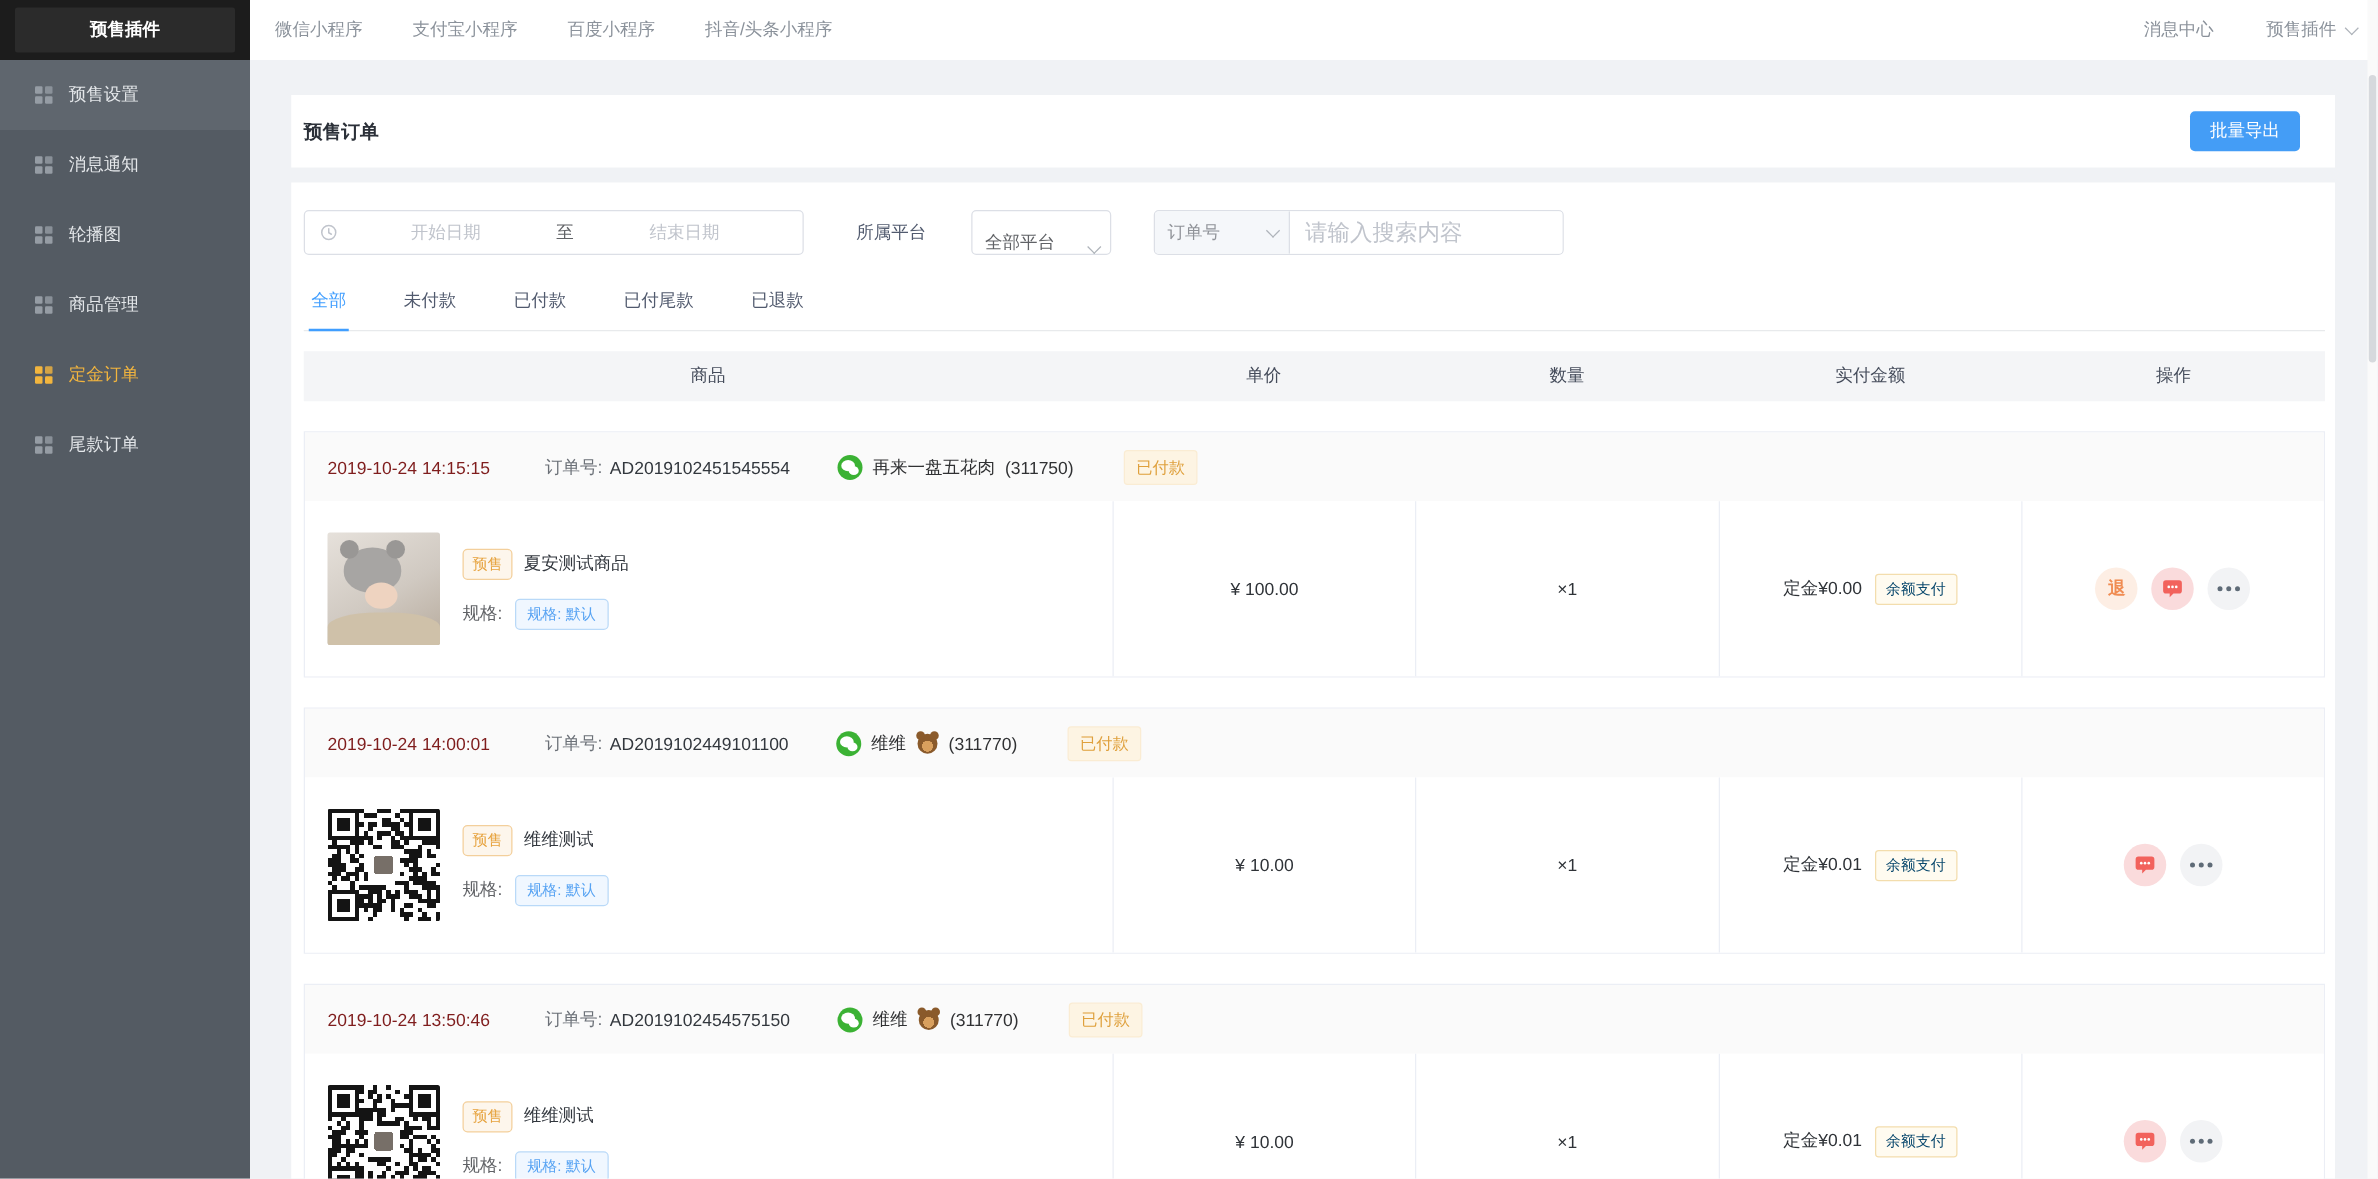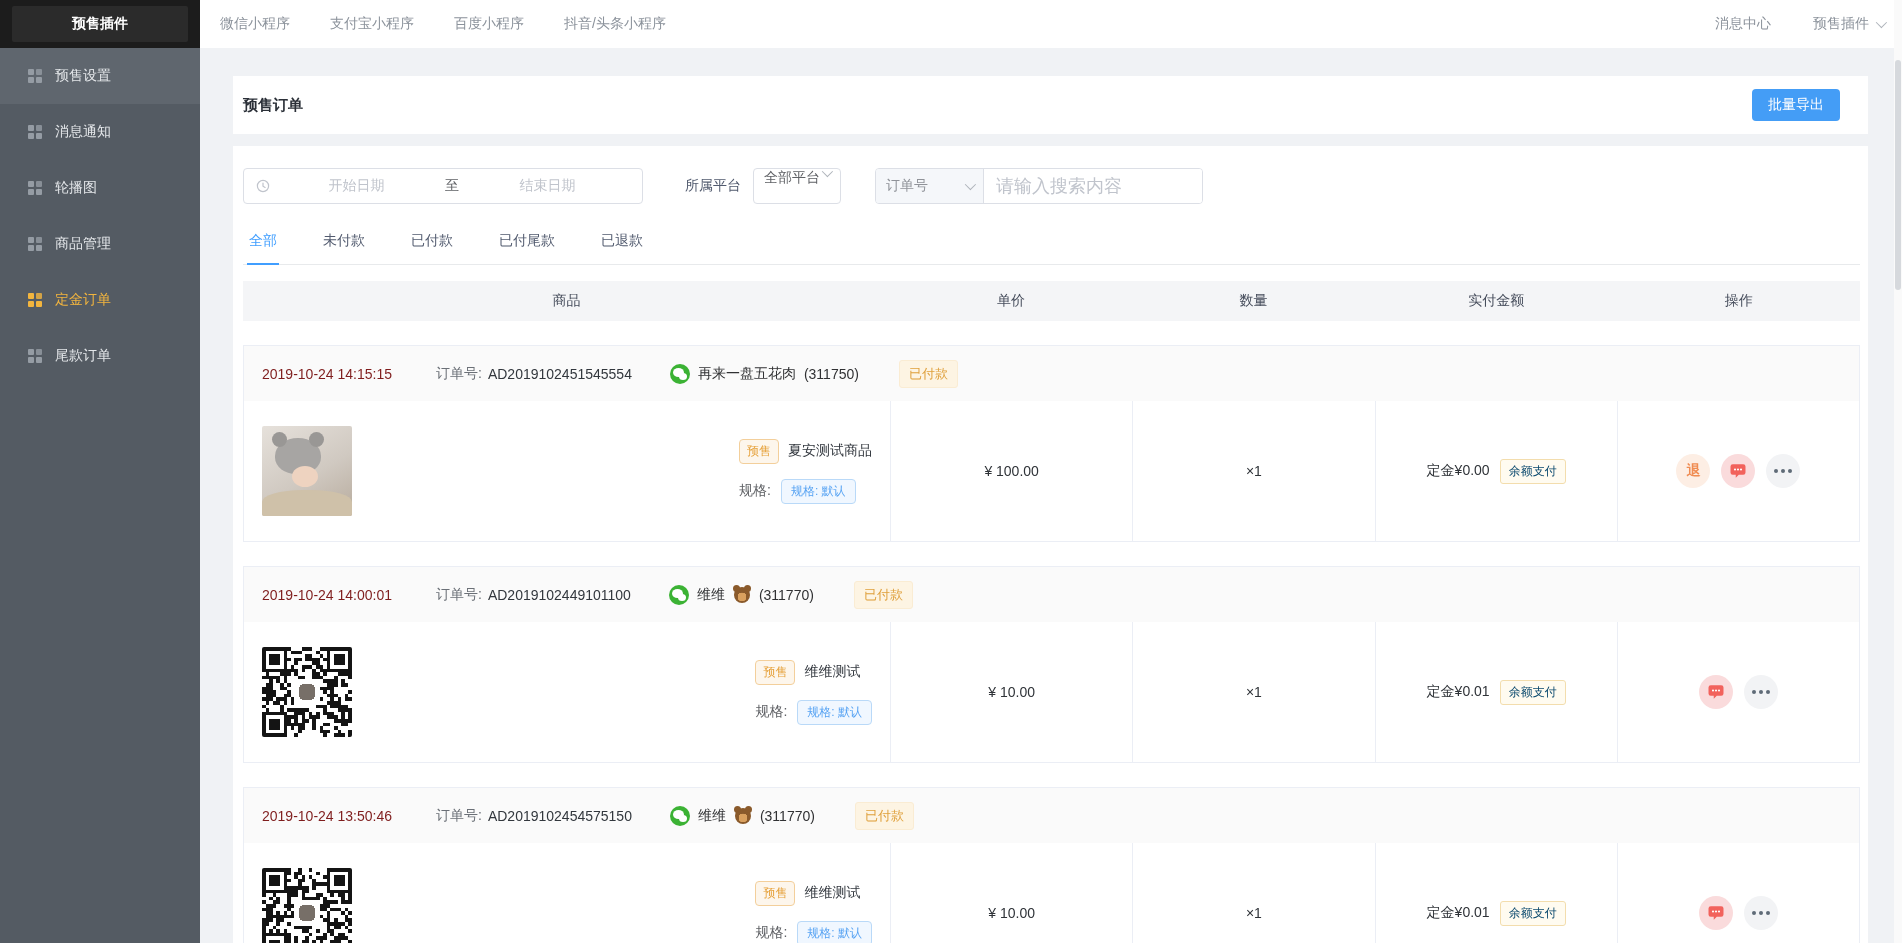--- a/index.html
+++ b/index.html
@@ -41,22 +41,22 @@
 
   .card-main { background:#fff; padding:22px 8px 0 10px; min-height:760px; }
 
   
   .filter-row { display:flex; align-items:center; }
   .date-range { width:400px; height:36px; border:1px solid #dcdfe6; border-radius:4px; background:#fff;
     display:flex; align-items:center; padding:0 12px; font-size:14px; cursor:text; }
   .date-range .ph { color:#c0c4cc; flex:1; text-align:center; }
   .date-range .sep { color:#606266; padding:0 6px; }
   .filter-label { margin-left:42px; margin-right:12px; color:#515a6e; font-size:14px; }
-  .select-box { width:88px; height:36px; border:1px solid #dcdfe6; border-radius:4px; background:#fff;
-    display:flex; align-items:flex-start; justify-content:space-between; padding:0 10px; font-size:14px; color:#606266; cursor:pointer; }
+  .select-box { width:112px; height:36px; border:1px solid #dcdfe6; border-radius:4px; background:#fff;
+    display:flex; align-items:flex-end; justify-content:space-between; padding:0 10px; font-size:14px; color:#606266; cursor:pointer;margin-left:24px; }
   .search-group { margin-left:34px; display:flex; height:36px; border:1px solid #dcdfe6; border-radius:4px; overflow:hidden; background:#fff; }
   .search-type { width:108px; background:#f5f7fa; border-right:1px solid #dcdfe6; display:flex; align-items:center;
     justify-content:space-between; padding:0 10px; font-size:14px; color:#909399; cursor:pointer; }
   .search-input { width:218px; border:none; outline:none; padding:0 12px; font-size:18px; color:#606266; }
   .search-input::placeholder { color:#c0c4cc; }
 
   
   .status-tabs { margin-top:24px; display:flex; gap:42px; border-bottom:1px solid #e8eaec; padding:0 4px; }
   .s-tab { font-size:14px; color:#515a6e; padding:4px 2px 13px; cursor:pointer; }
   .s-tab.active { color:#409eff; border-bottom:2px solid #409eff; margin-bottom:-1px; }
@@ -79,21 +79,21 @@
   .bear { width:16px; height:16px; border-radius:50%; position:relative; margin:0 1px;
     background:radial-gradient(circle at 50% 62%, #d9a05e 0 34%, #8a5a2b 35%); }
   .bear::before,.bear::after { content:""; position:absolute; width:7px; height:7px; border-radius:50%; background:#8a5a2b; top:-2px; }
   .bear::before{ left:-1px; } .bear::after{ right:-1px; }
   .status-badge { margin-left:40px; background:#fdf4e3; border:1px solid #faecd3; color:#dfa03c;
     font-size:13px; padding:4px 9px; border-radius:3px; }
 
   .product-row { display:flex; align-items:stretch; min-height:140px; background:#fff; }
   .p-cell { display:flex; align-items:center; justify-content:center; font-size:14px; color:#2f3338; }
   .p-cell + .p-cell { border-left:1px solid #ebeef5; }
-  .p-cell.product { justify-content:space-between; padding:24px 18px; gap:18px; }
+  .p-cell.product { justify-content:flex-start; padding:24px 18px; gap:18px; }
 
   .p-img { width:90px; height:90px; border-radius:2px; overflow:hidden; position:relative; flex-shrink:0; background:#eee; }
   .img-photo { background:linear-gradient(150deg,#e6e1db 0%,#d0c9c1 55%,#b7ab9d 100%); }
   .img-photo .hat { position:absolute; width:46px; height:36px; background:#a7a5a3; border-radius:50% 50% 46% 46%; top:12px; left:13px; }
   .img-photo .hat::before,.img-photo .hat::after { content:""; position:absolute; width:15px; height:15px; border-radius:50%; background:#999795; top:-6px; }
   .img-photo .hat::before{ left:-3px; } .img-photo .hat::after{ right:-3px; }
   .img-photo .face { position:absolute; width:26px; height:21px; background:#eed3c0; border-radius:50%; top:40px; left:30px; }
   .img-photo .blanket { position:absolute; left:0; right:0; bottom:0; height:26px; background:#cfc1a9; border-radius:45% 45% 0 0; }
   .img-qr { background:#fff; } .img-qr svg { width:100%; height:100%; display:block; }
 

